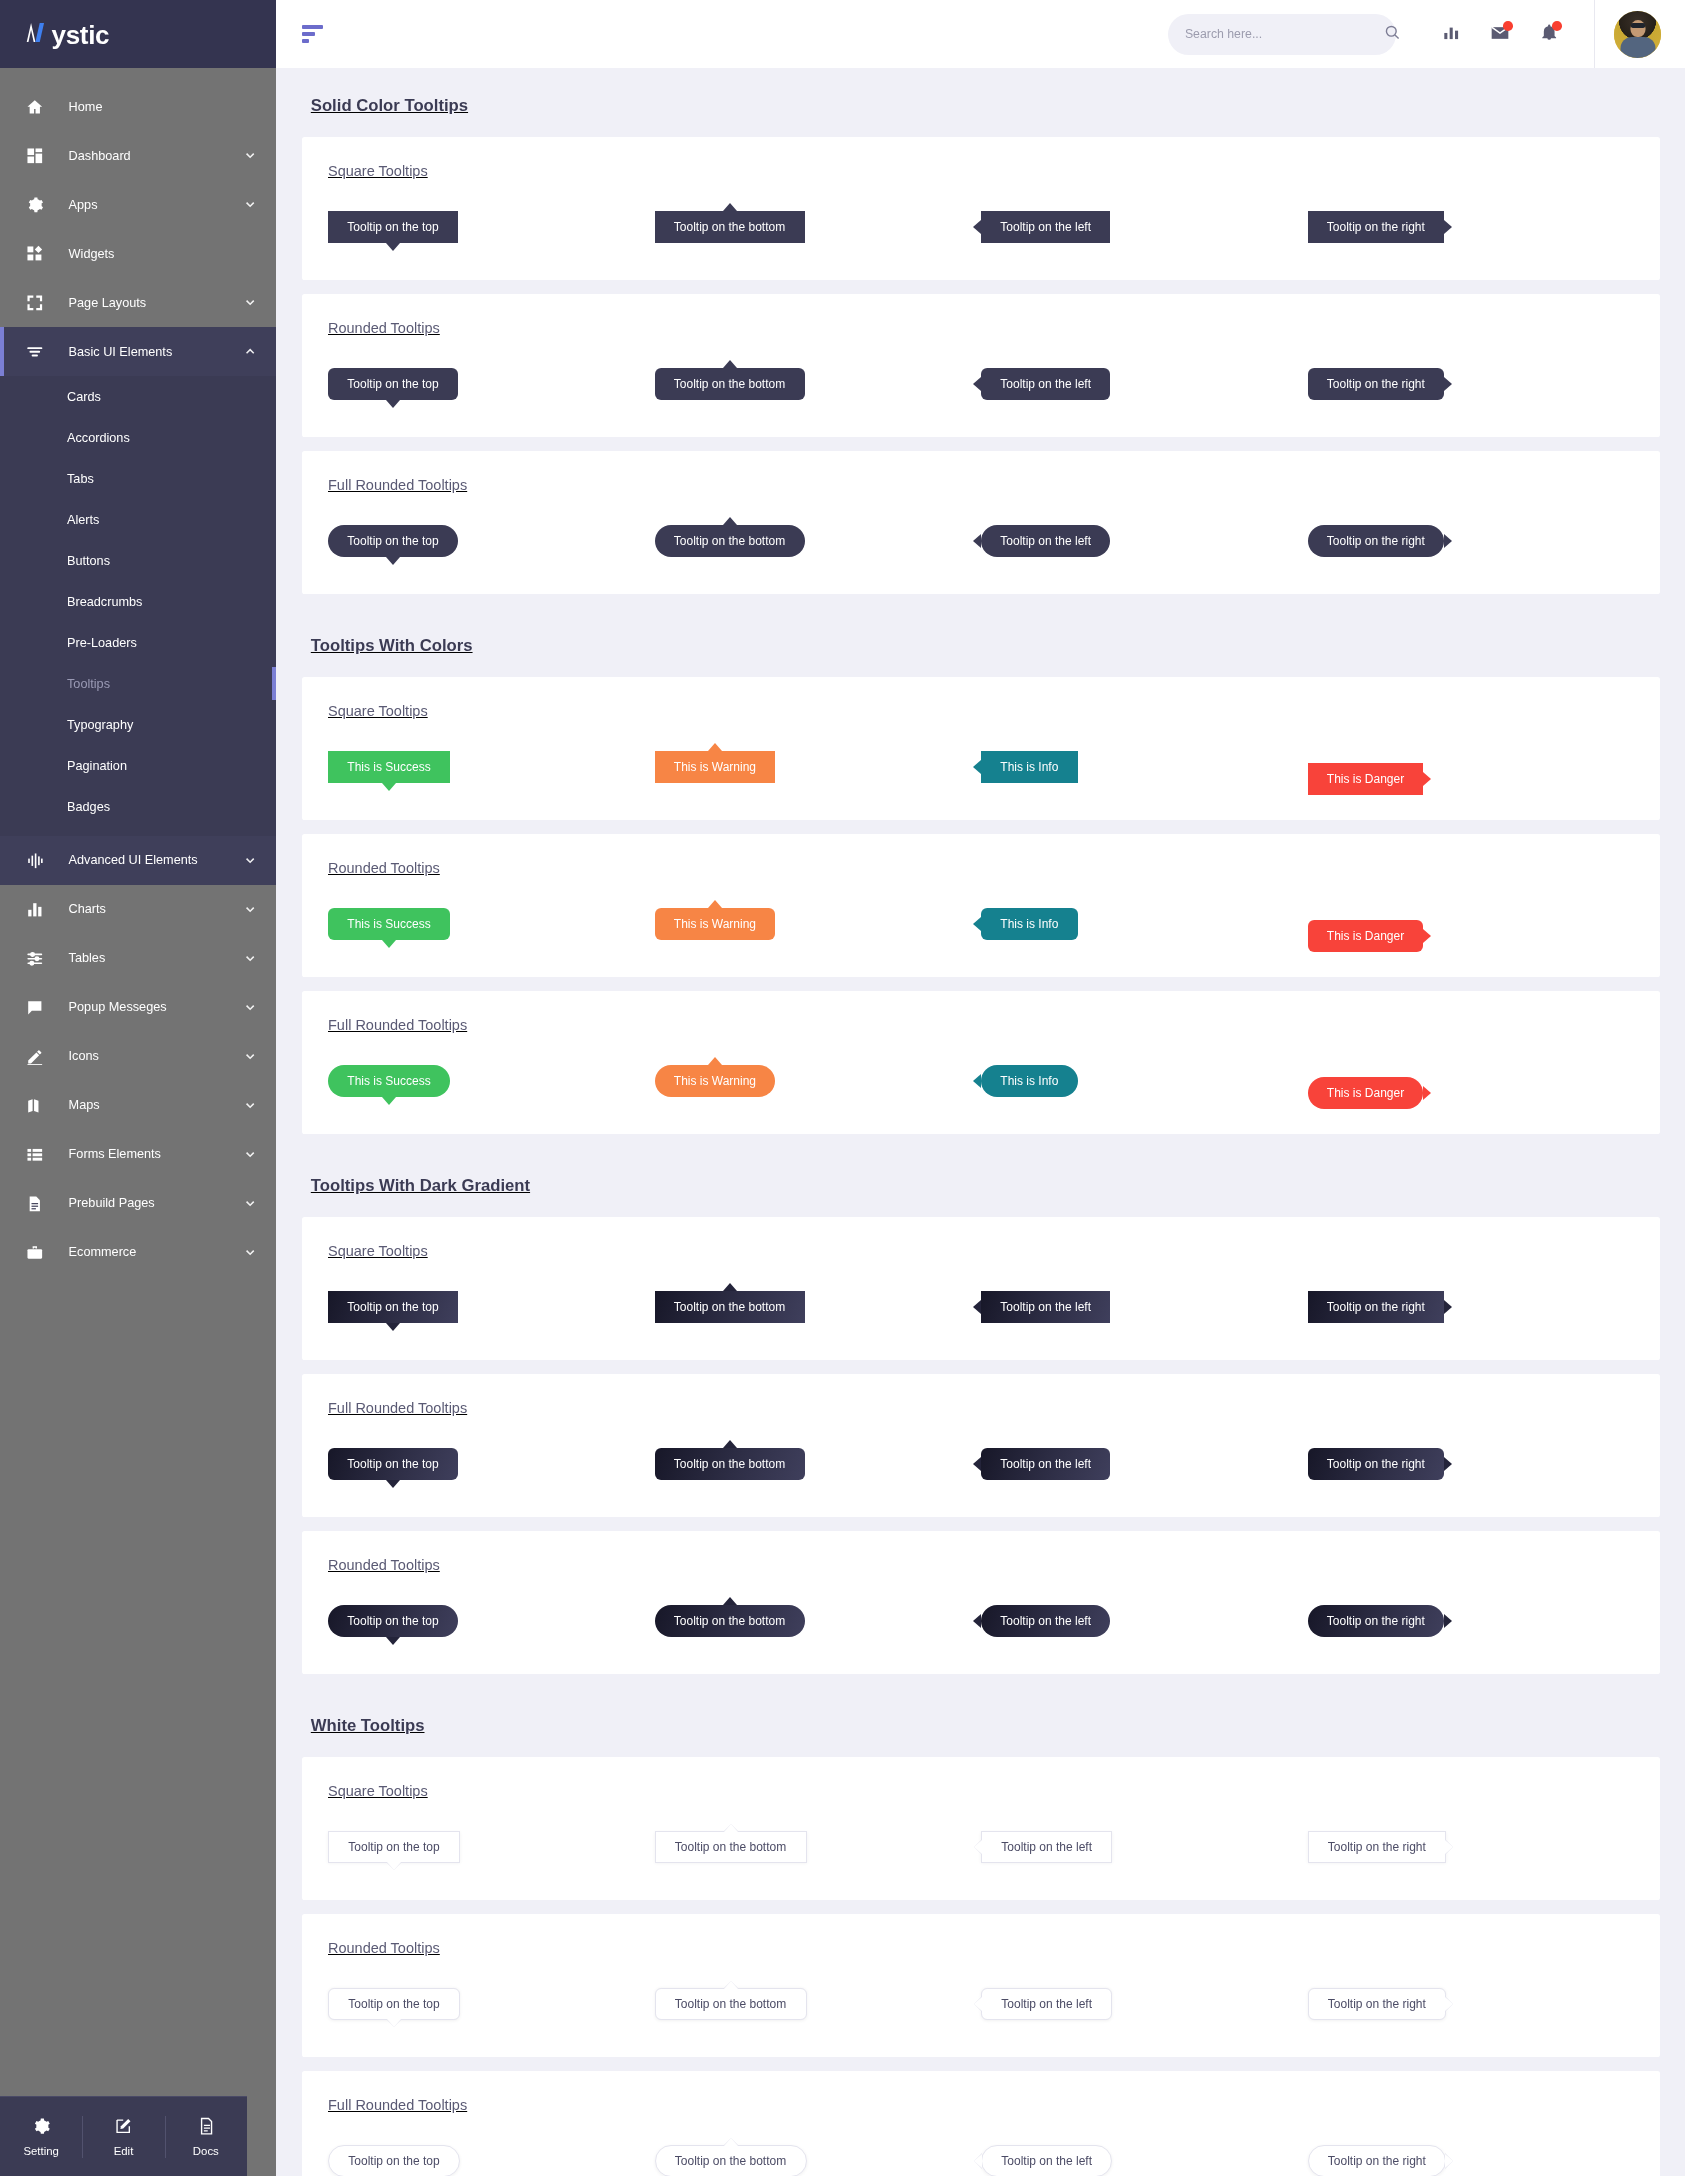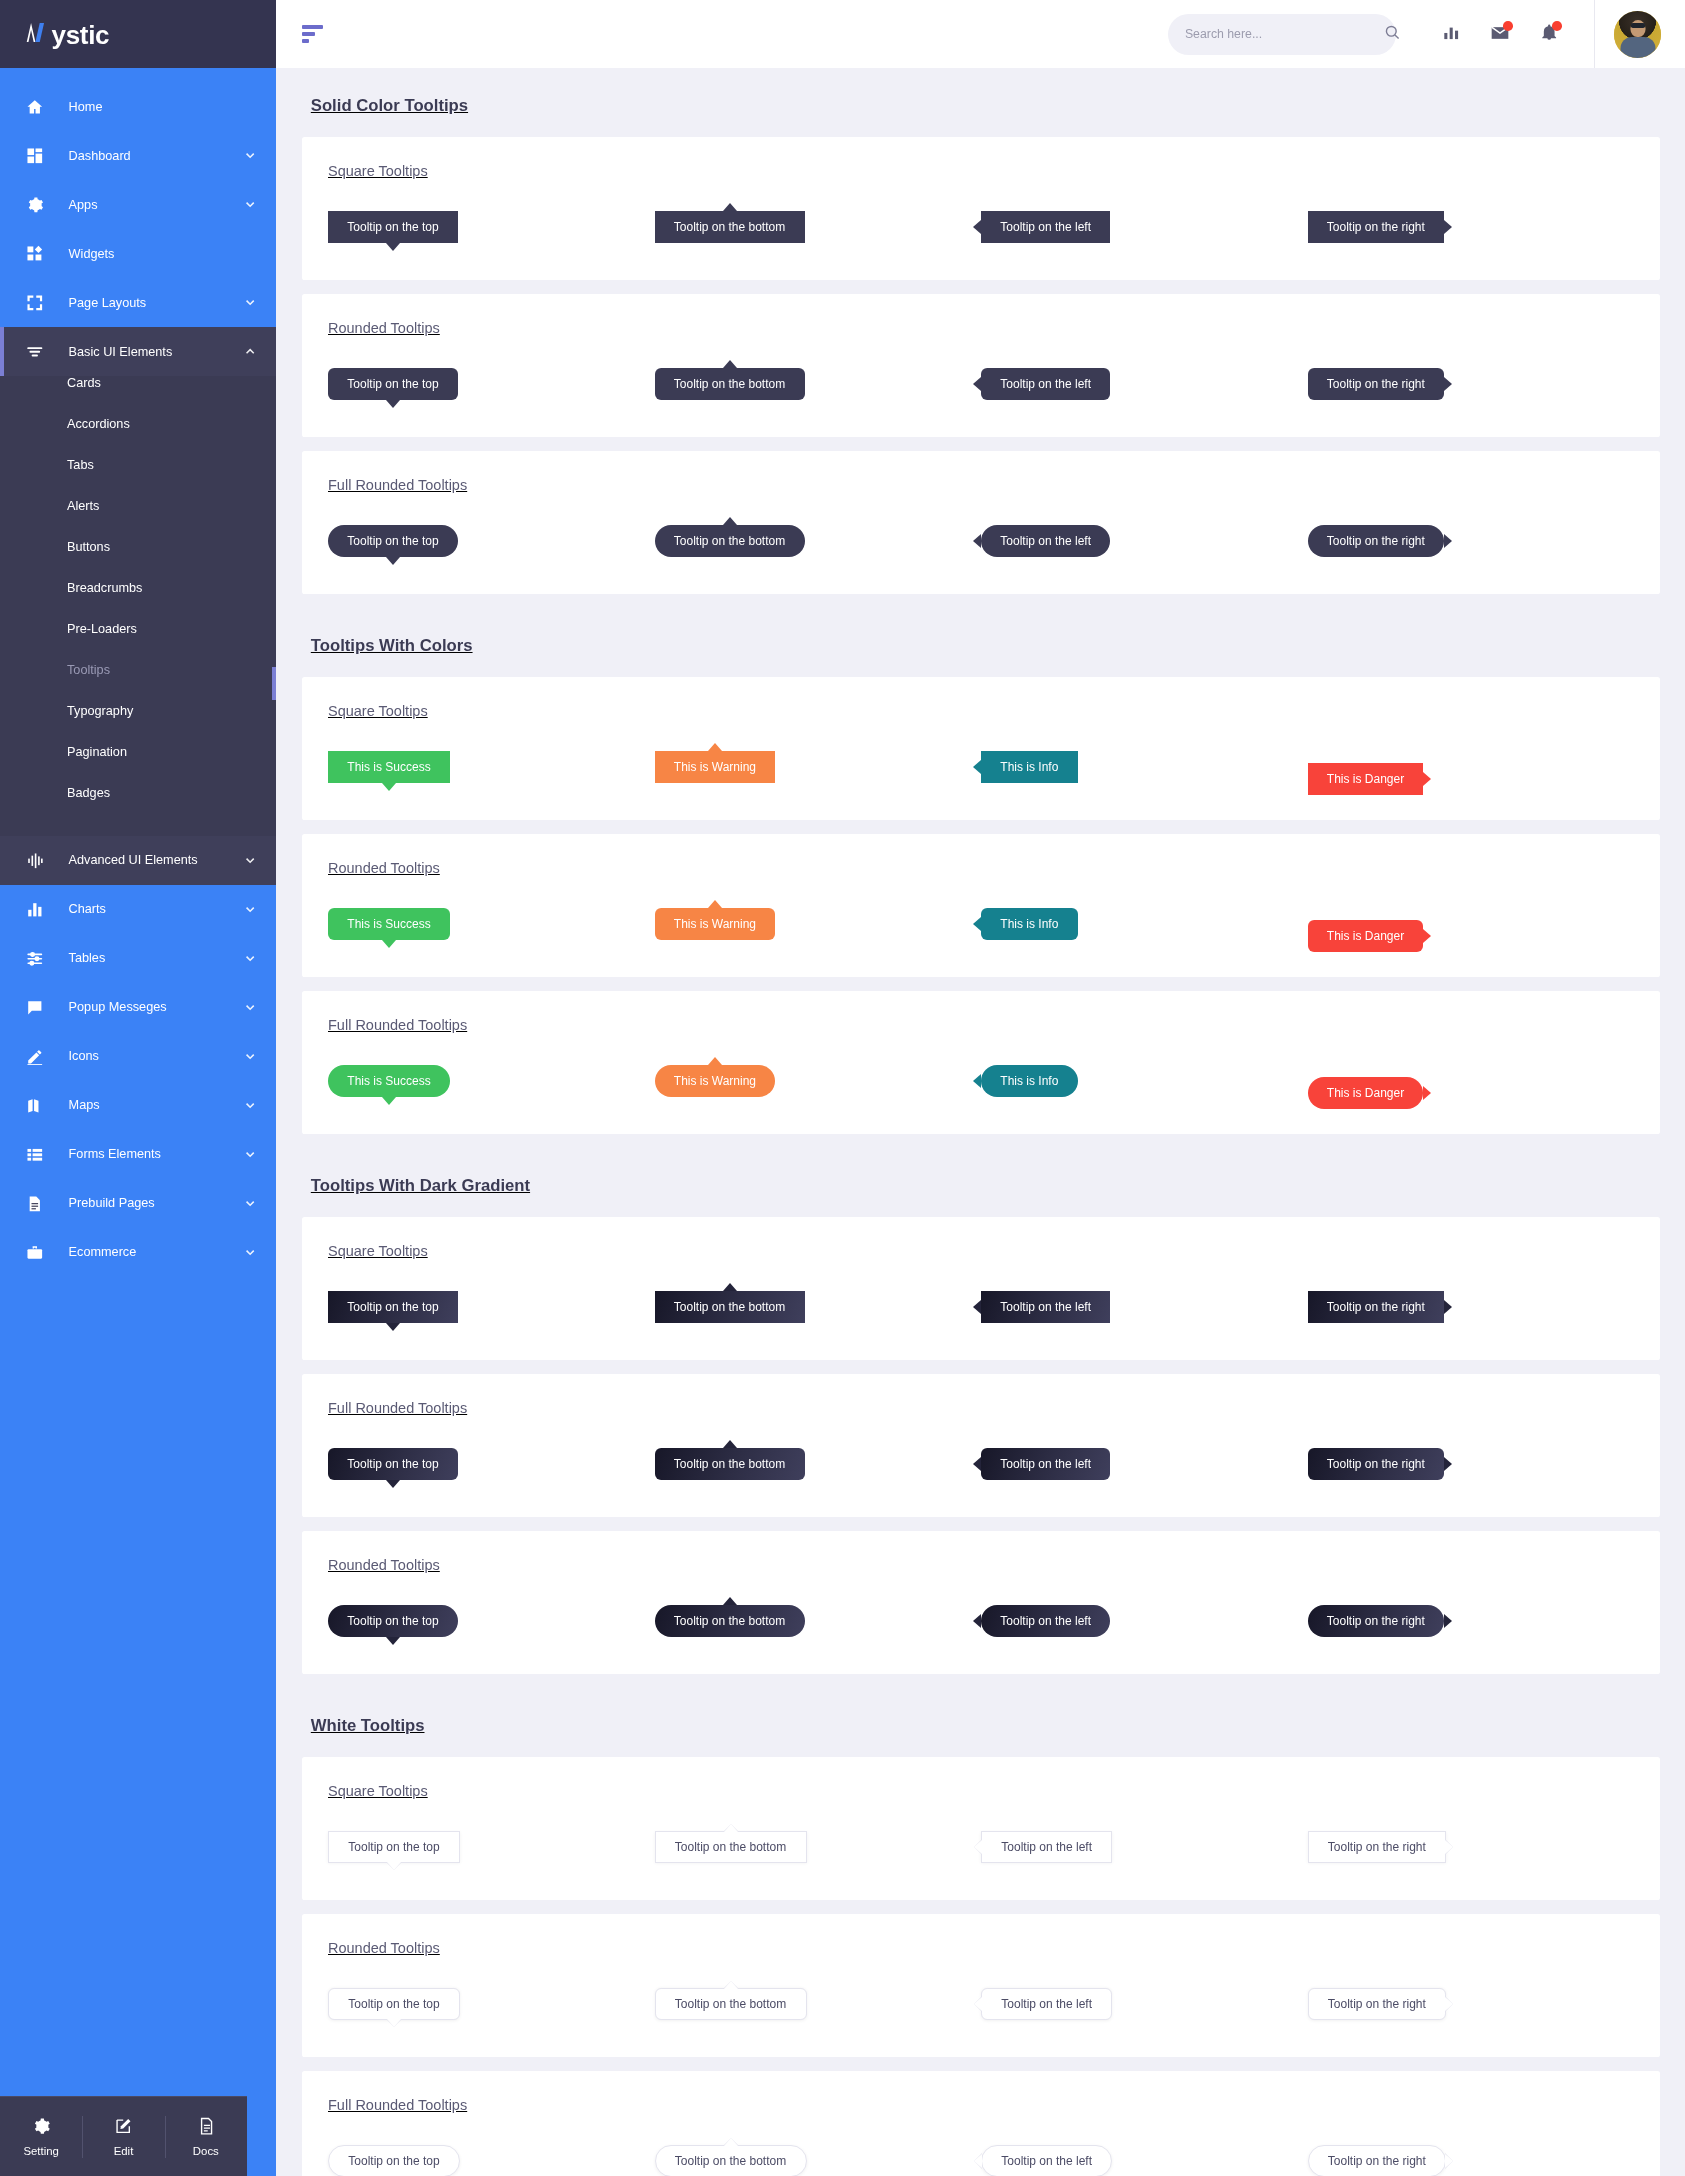--- a/index.html
+++ b/index.html
@@ -9,21 +9,21 @@
     background: #f0f0f7;
     font-family: "Liberation Sans", sans-serif;
     overflow: hidden;
   }
   
   #sidebar {
     position: absolute;
     left: 0; top: 0;
     width: 276px;
     height: 2177px;
-    background: #3b82f6;
+    background: #737373;
     z-index: 20;
   }
   #brand {
     height: 68px;
     background: #343450;
     display: flex;
     align-items: center;
     padding-left: 24.6px;
   }
   .brand-text {
@@ -84,20 +84,21 @@
     flex: none;
     opacity: 0.9;
   }
   .submenu {
     background: #3b3b54;
     padding-bottom: 8.8px;
   }
   .sub-item {
     height: 41px;
     display: flex;
+    align-items: center;
     padding-left: 67px;
     color: #ffffff;
     font-size: 12.7px;
     cursor: pointer;
     position: relative;
   }
   .sub-item.current {
     color: #9a9ab5;
   }
   .sub-item.current::after {

